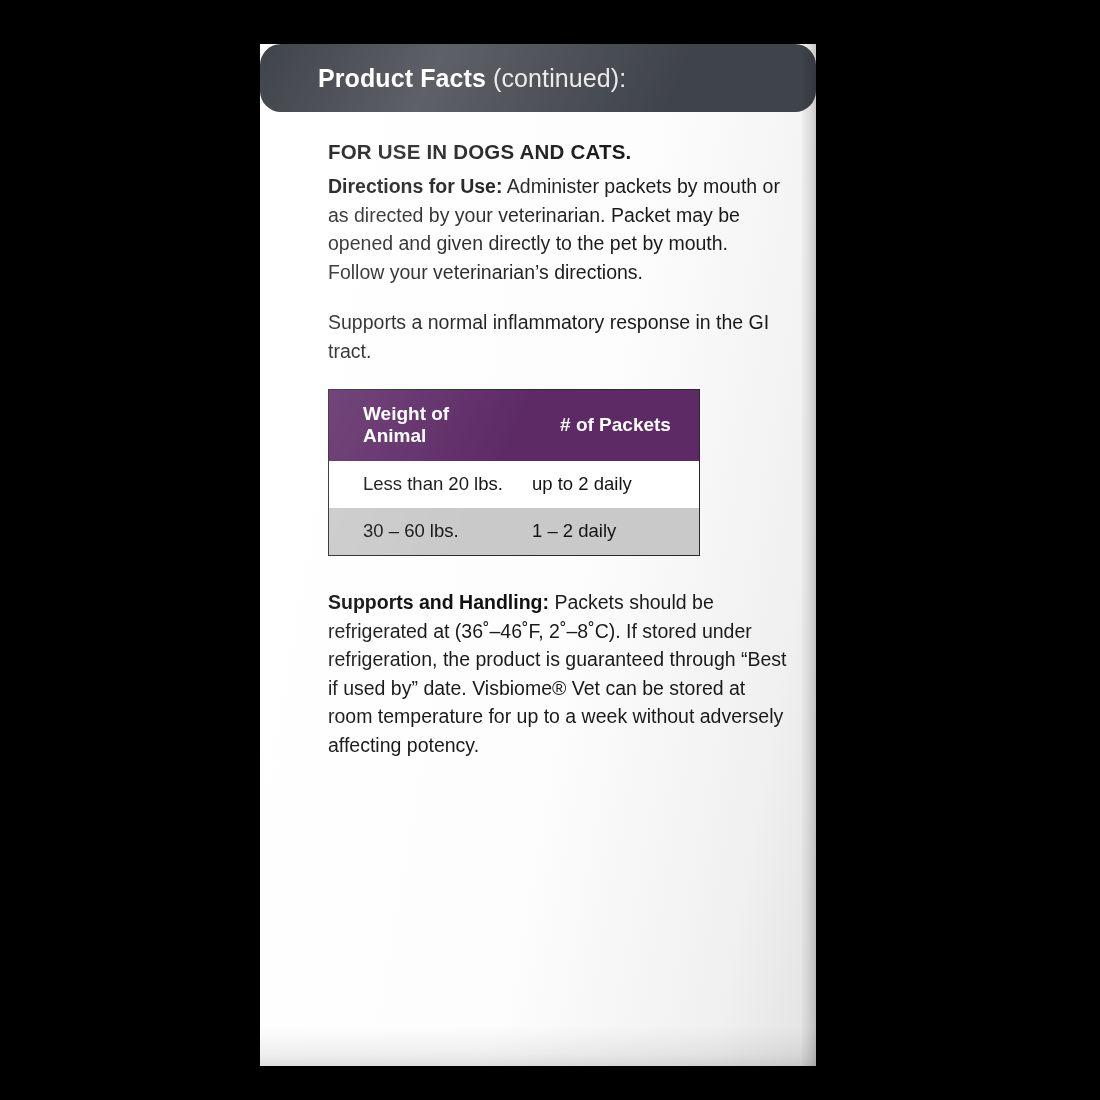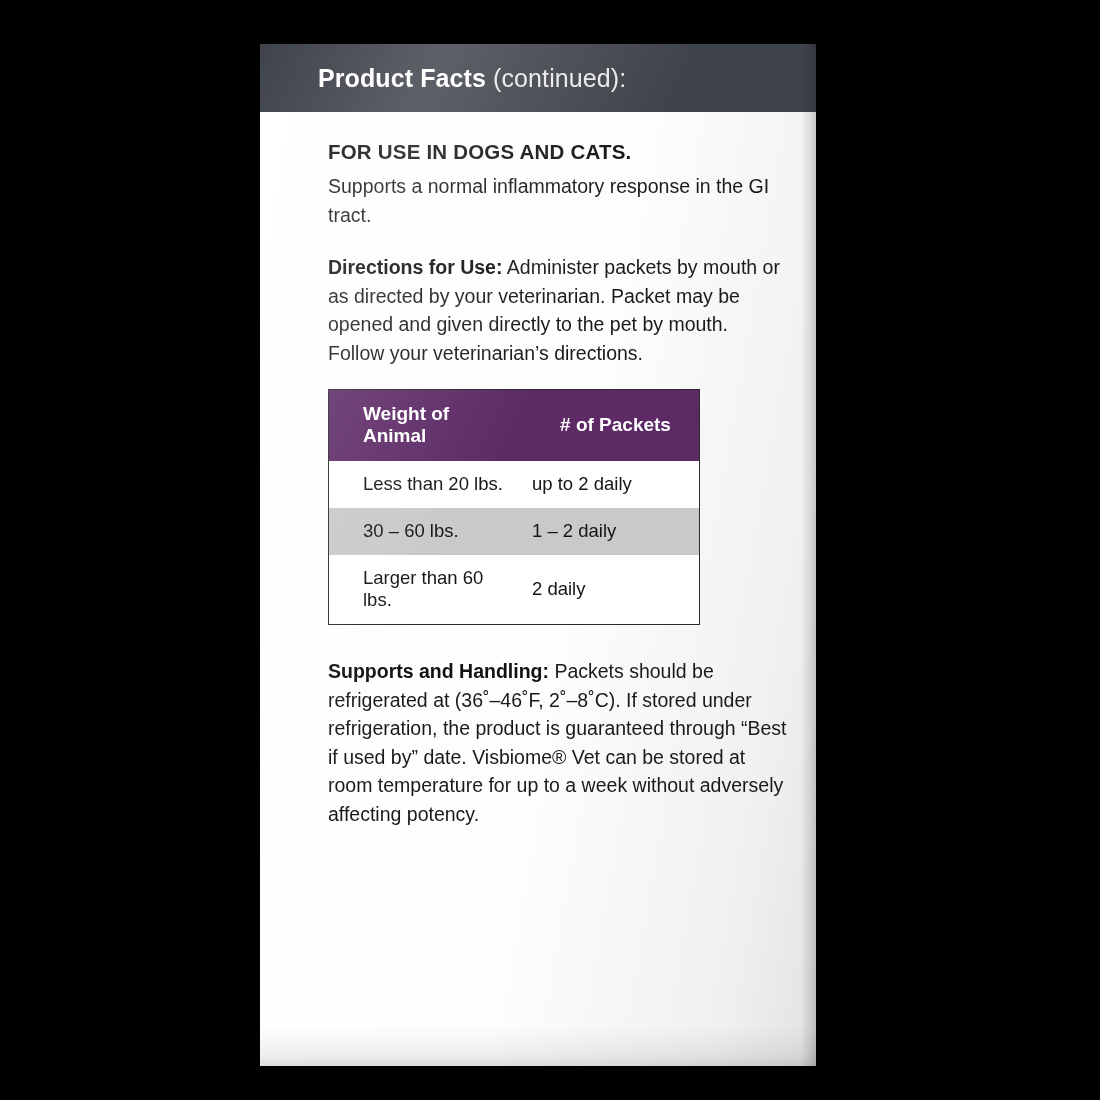--- a/index.html
+++ b/index.html
@@ -55,20 +55,21 @@
   
   .header-band {
     position: absolute;
     left: 0;
     top: 0;
     width: 556px;
     height: 68px;
     background: #3f434a;
     display: flex;
     align-items: center;
+    border-radius: 21px;
   }
   .header-text {
     margin-left: 58px;
     color: #ffffff;
     font-size: 25px;
     letter-spacing: 0.1px;
     white-space: nowrap;
   }
   .header-text .bold {
     font-weight: bold;
@@ -166,44 +167,40 @@
       <div class="header-text">
         <span class="bold">Product Facts</span>
         <span class="light">(continued):</span>
       </div>
     </div>
 
     <div class="content">
 
       <div class="use-title">FOR USE IN DOGS AND CATS.</div>
 
+      <p class="para tight"><b>Directions for Use:</b><span> Administer packets by mouth or as directed by your veterinarian. Packet may be opened and given directly to the pet by mouth. Follow your veterinarian’s directions.</span></p>
+
       <p class="para">Supports a normal inflammatory response in the GI tract.</p>
-
-      <p class="para tight"><b>Directions for Use:</b><span> Administer packets by mouth or as directed by your veterinarian. Packet may be opened and given directly to the pet by mouth. Follow your veterinarian’s directions.</span></p>
 
       <table class="dose-table">
         <thead>
           <tr>
             <th class="c1">Weight of Animal</th>
             <th class="c2"># of Packets</th>
           </tr>
         </thead>
         <tbody>
           <tr>
             <td class="c1">Less than 20 lbs.</td>
             <td class="c2">up to 2 daily</td>
           </tr>
           <tr class="alt">
             <td class="c1">30 – 60 lbs.</td>
             <td class="c2">1 – 2 daily</td>
           </tr>
-          <tr>
-            <td class="c1">Larger than 60 lbs.</td>
-            <td class="c2">2 daily</td>
-          </tr>
         </tbody>
       </table>
 
       <div class="block-gap"></div>
 
 
       <p class="para"><b>Supports and Handling:</b><span> Packets should be refrigerated at (36˚–46˚F, 2˚–8˚C). If stored under refrigeration, the product is guaranteed through “Best if used by” date. Visbiome® Vet can be stored at room temperature for up to a week without adversely affecting potency.</span></p>
 
     </div>
 

